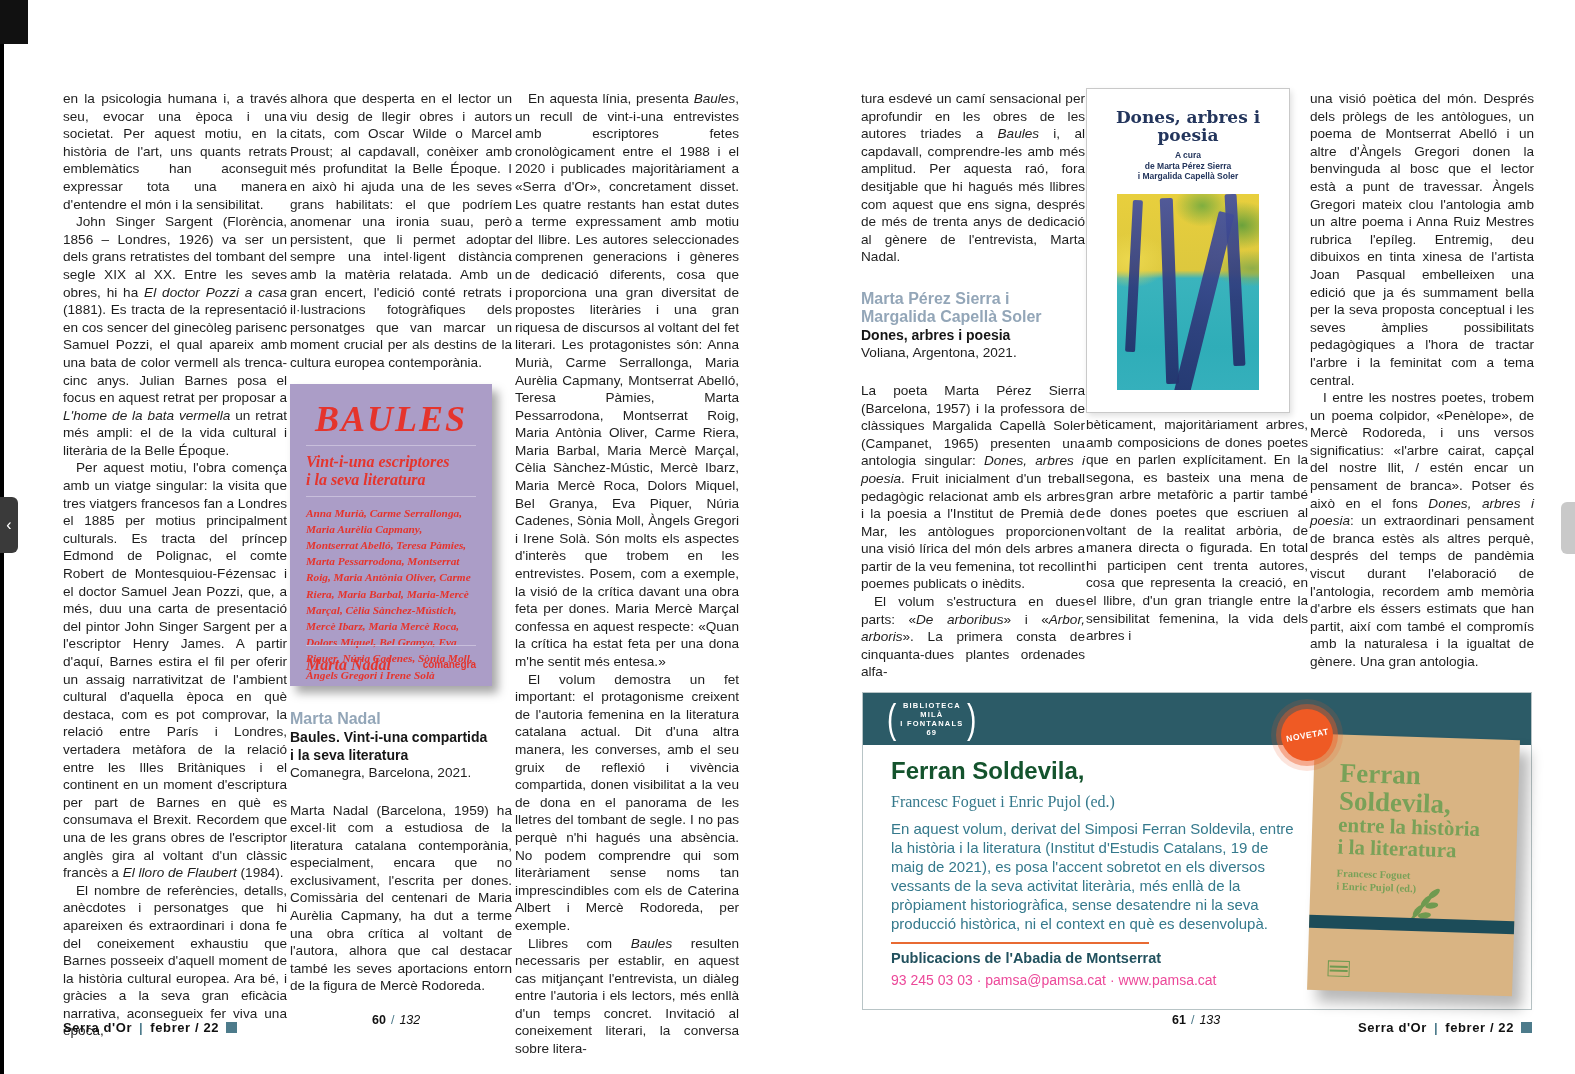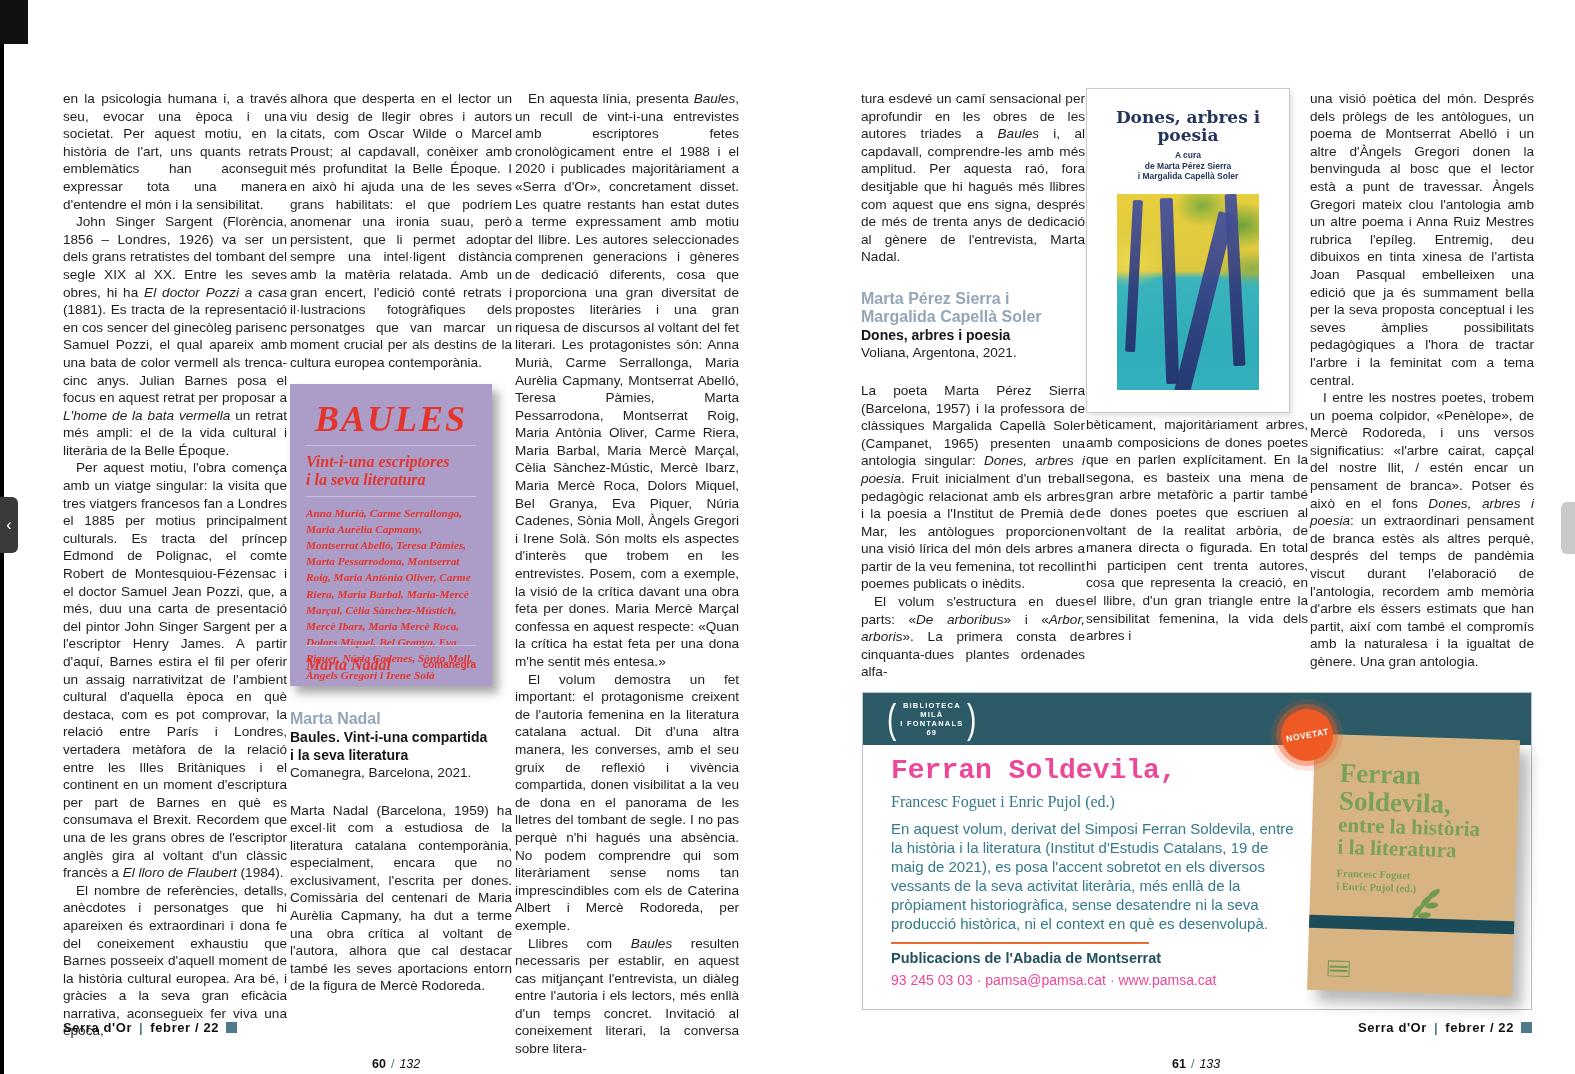--- a/index.html
+++ b/index.html
@@ -60,21 +60,21 @@
       border:1px solid #b8c4c6;box-sizing:border-box;}
   .ad .bar{position:absolute;left:0;top:0;right:0;height:52px;background:#2c5b67;display:flex;align-items:center;}
   .bml{display:flex;align-items:center;color:#fff;margin-left:22px;}
   .bml .par{font-size:40px;font-weight:400;line-height:40px;transform:scaleX(.7);}
   .bml .lines{text-align:center;font-size:7.5px;letter-spacing:1.2px;line-height:9px;font-weight:bold;margin:0 2px;}
   .badge{position:absolute;left:418px;top:16px;width:52px;height:52px;border-radius:50%;background:#ef5a24;
          box-shadow:0 0 0 5px rgba(239,90,36,.42),0 0 0 10px rgba(239,90,36,.16);
          display:flex;align-items:center;justify-content:center;z-index:3;}
   .badge span{color:#fff;font-size:8.5px;font-weight:bold;transform:rotate(-10deg);letter-spacing:.5px;}
   .ad .content{position:absolute;left:28px;top:62px;width:408px;text-align:left;}
-  .ad .atit{font-family:Liberation Mono, monospace;font-weight:bold;color:#ec4899;font-size:28px;line-height:31px;}
+  .ad .atit{font-family:Liberation Sans, sans-serif;font-weight:bold;color:#14532d;font-size:24px;line-height:31px;}
   .ad .aed{font-family:"Liberation Serif",serif;color:#35798c;font-size:16px;margin-top:7px;}
   .ad .abody{color:#35798c;font-size:15px;line-height:19px;margin-top:8px;text-align:left;}
   .ad .rule{width:258px;height:2px;background:#e86a32;margin:9px 0 6px 0;}
   .ad .apub{color:#22515e;font-weight:bold;font-size:14.5px;}
   .ad .acontact{color:#ec4899;font-size:14px;margin-top:6px;}
   
   .fcover{position:absolute;left:448px;top:44px;width:205px;height:256px;background:#d9b483;
           transform:rotate(1.8deg);box-shadow:10px 12px 14px rgba(0,0,0,.28);z-index:2;}
   .fcover .ft{font-family:"Liberation Serif",serif;font-weight:bold;color:#79a158;
               padding:24px 0 0 26px;line-height:1.04;}
@@ -85,21 +85,21 @@
   .fcover .leaf{position:absolute;left:88px;top:148px;}
   .fcover .band{position:absolute;left:0;right:0;bottom:62px;height:13px;background:#1c4c59;}
   .fcover .flogo{position:absolute;left:20px;bottom:14px;width:18px;height:12px;border:1px solid #6f9a50;
                  display:flex;flex-direction:column;justify-content:space-evenly;padding:1px;}
   .fcover .flogo i{display:block;height:2px;background:#6f9a50;}
   
   .foot{position:absolute;top:1012px;display:flex;align-items:center;gap:7px;
         font-size:13px;font-weight:bold;color:#111;letter-spacing:.6px;margin-top:8px;}
   .foot .tealsep{color:#4d7b8b;font-weight:bold;}
   .sq{width:11px;height:11px;background:#4d7b8b;display:inline-block;}
-  .pnum{position:absolute;top:1013px;font-size:12.5px;color:#111;display:flex;gap:5px;align-items:baseline;margin-top:44px;}
+  .pnum{position:absolute;top:1013px;font-size:12.5px;color:#111;display:flex;gap:5px;align-items:baseline;}
   .pnum .n{font-weight:bold;}
   .pnum .s{color:#4d7b8b;}
   .pnum .f{font-style:italic;}
 </style>
 </head>
 <body>
 
 <div class="stage">
 
   <div class="edge-strip"></div>

